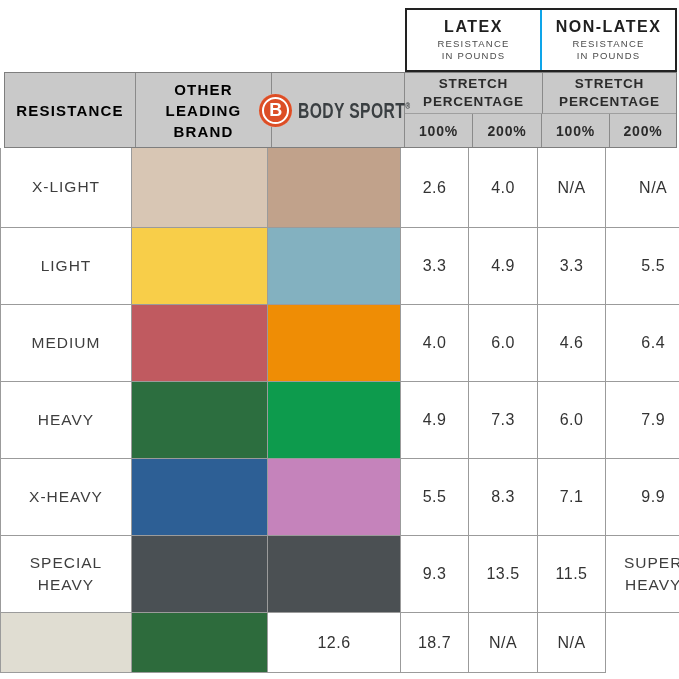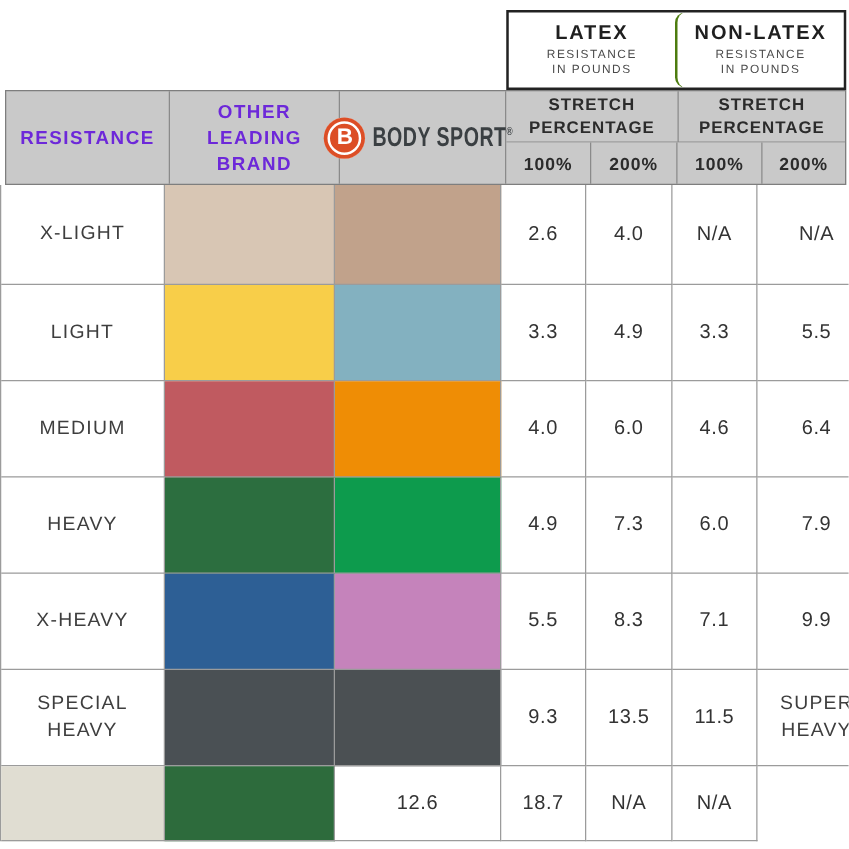--- a/index.html
+++ b/index.html
@@ -5,36 +5,36 @@
   html,body{margin:0;padding:0;background:#fff;}
   .canvas{
     position:relative;width:679px;height:679px;background:#ffffff;
     font-family:"Liberation Sans",sans-serif;overflow:hidden;
   }
   
   .top-box{
     position:absolute;left:405px;top:8px;width:272px;height:64px;
     box-sizing:border-box;border:2px solid #222;background:#fff;display:flex;
   }
-  .top-cell{flex:1;display:flex;flex-direction:column;align-items:center;justify-content:center;gap:2px;border-radius:8px;}
-  .top-cell.second{border-left:2px solid #4d7c0f;}
+  .top-cell{flex:1;display:flex;flex-direction:column;align-items:center;justify-content:center;gap:2px;}
+  .top-cell.second{border-left:2px solid #0ea5e9;}
   .top-title{font-size:16px;font-weight:bold;letter-spacing:1.5px;color:#1f1f1f;white-space:nowrap;}
   .top-sub{font-size:9.5px;letter-spacing:1.2px;color:#4a4a4a;line-height:1.3;text-align:center;white-space:nowrap;}
   
   .hdr{
     position:absolute;left:4px;top:72px;width:673px;height:76px;
     box-sizing:border-box;border:1px solid #7e7e7e;background:#c9c9c9;
     display:grid;grid-template-columns:131px 136px 133px 68px 69px 68px 1fr;
     grid-template-rows:41px 1fr;
   }
   .hcell{display:flex;align-items:center;justify-content:center;text-align:center;}
   .hspan{grid-row:1/3;}
   .vline{border-right:1px solid #8a8a8a;}
   .hline{border-bottom:1px solid #9f9f9f;align-items:center;}
-  .htext{font-weight:bold;font-size:15px;letter-spacing:1.2px;color:#6d28d9;line-height:1.4;text-align:center;}
+  .htext{font-weight:bold;font-size:15px;letter-spacing:1.2px;color:#000000;line-height:1.4;text-align:center;}
   .stretch-text{font-weight:bold;font-size:13.5px;letter-spacing:0.8px;color:#2b2b2b;line-height:1.3;}
   .pct-text{font-weight:bold;font-size:14px;letter-spacing:0.8px;color:#2b2b2b;}
   
   .logo{display:flex;align-items:center;gap:6px;}
   .logo-circle{
     width:33px;height:33px;border-radius:50%;background:#dc4e26;flex:0 0 auto;
     box-shadow:inset 0 0 0 3px #dc4e26,inset 0 0 0 5px #ffffff;
     display:flex;align-items:center;justify-content:center;
   }
   .logo-b{color:#fff;font-weight:bold;font-size:18px;line-height:1;transform:translateY(-0.5px);}

